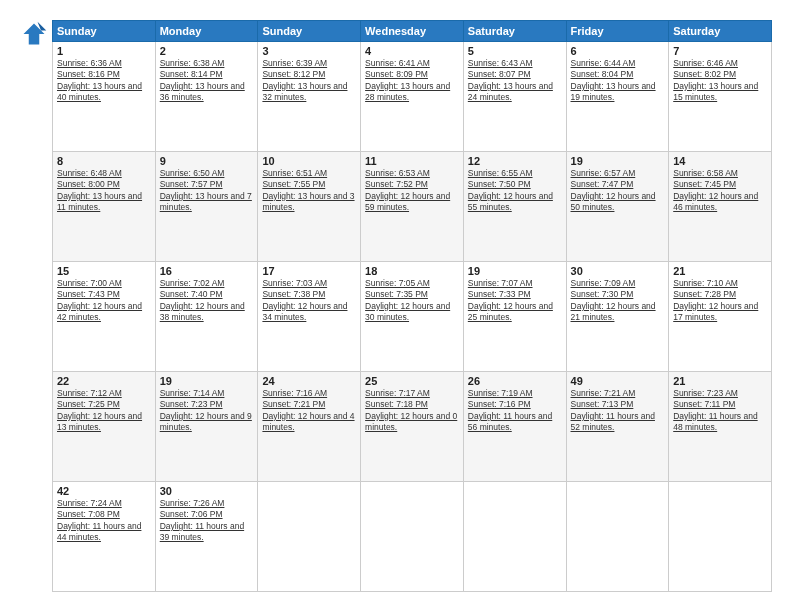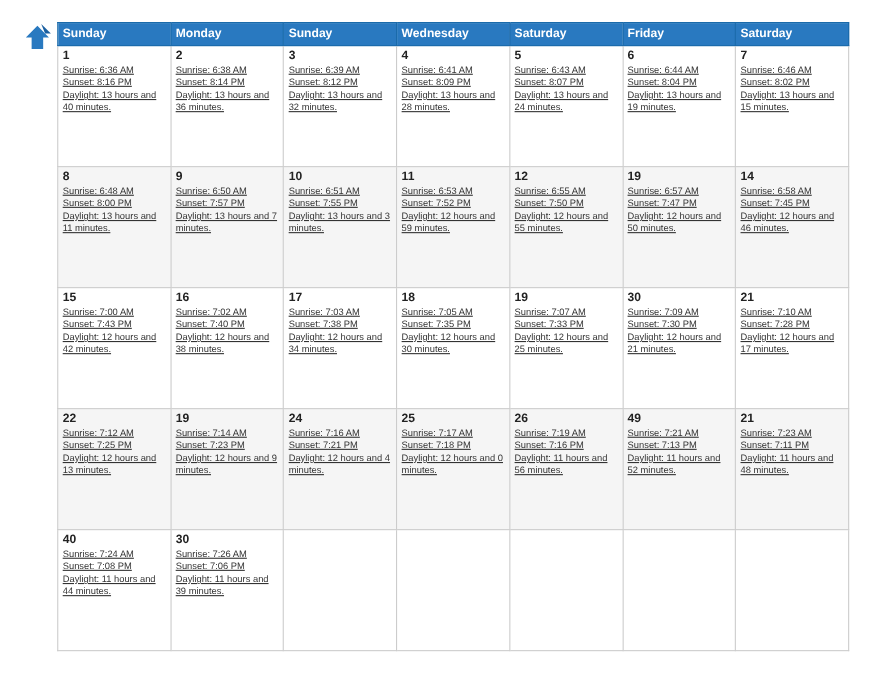--- a/index.html
+++ b/index.html
@@ -244,21 +244,21 @@
             <span class="day-num">49</span>
 <div class="cell-text">Sunrise: 7:21 AM<br>Sunset: 7:13 PM<br>Daylight: 11 hours and 52 minutes.</div>
           </td>
           <td>
             <span class="day-num">21</span>
 <div class="cell-text">Sunrise: 7:23 AM<br>Sunset: 7:11 PM<br>Daylight: 11 hours and 48 minutes.</div>
           </td>
         </tr>
         <tr>
           <td>
-            <span class="day-num">40</span>
+            <span class="day-num">42</span>
 <div class="cell-text">Sunrise: 7:24 AM<br>Sunset: 7:08 PM<br>Daylight: 11 hours and 44 minutes.</div>
           </td>
           <td>
             <span class="day-num">30</span>
 <div class="cell-text">Sunrise: 7:26 AM<br>Sunset: 7:06 PM<br>Daylight: 11 hours and 39 minutes.</div>
           </td>
           <td class="empty-cell"></td>
           <td class="empty-cell"></td>
           <td class="empty-cell"></td>
           <td class="empty-cell"></td>

